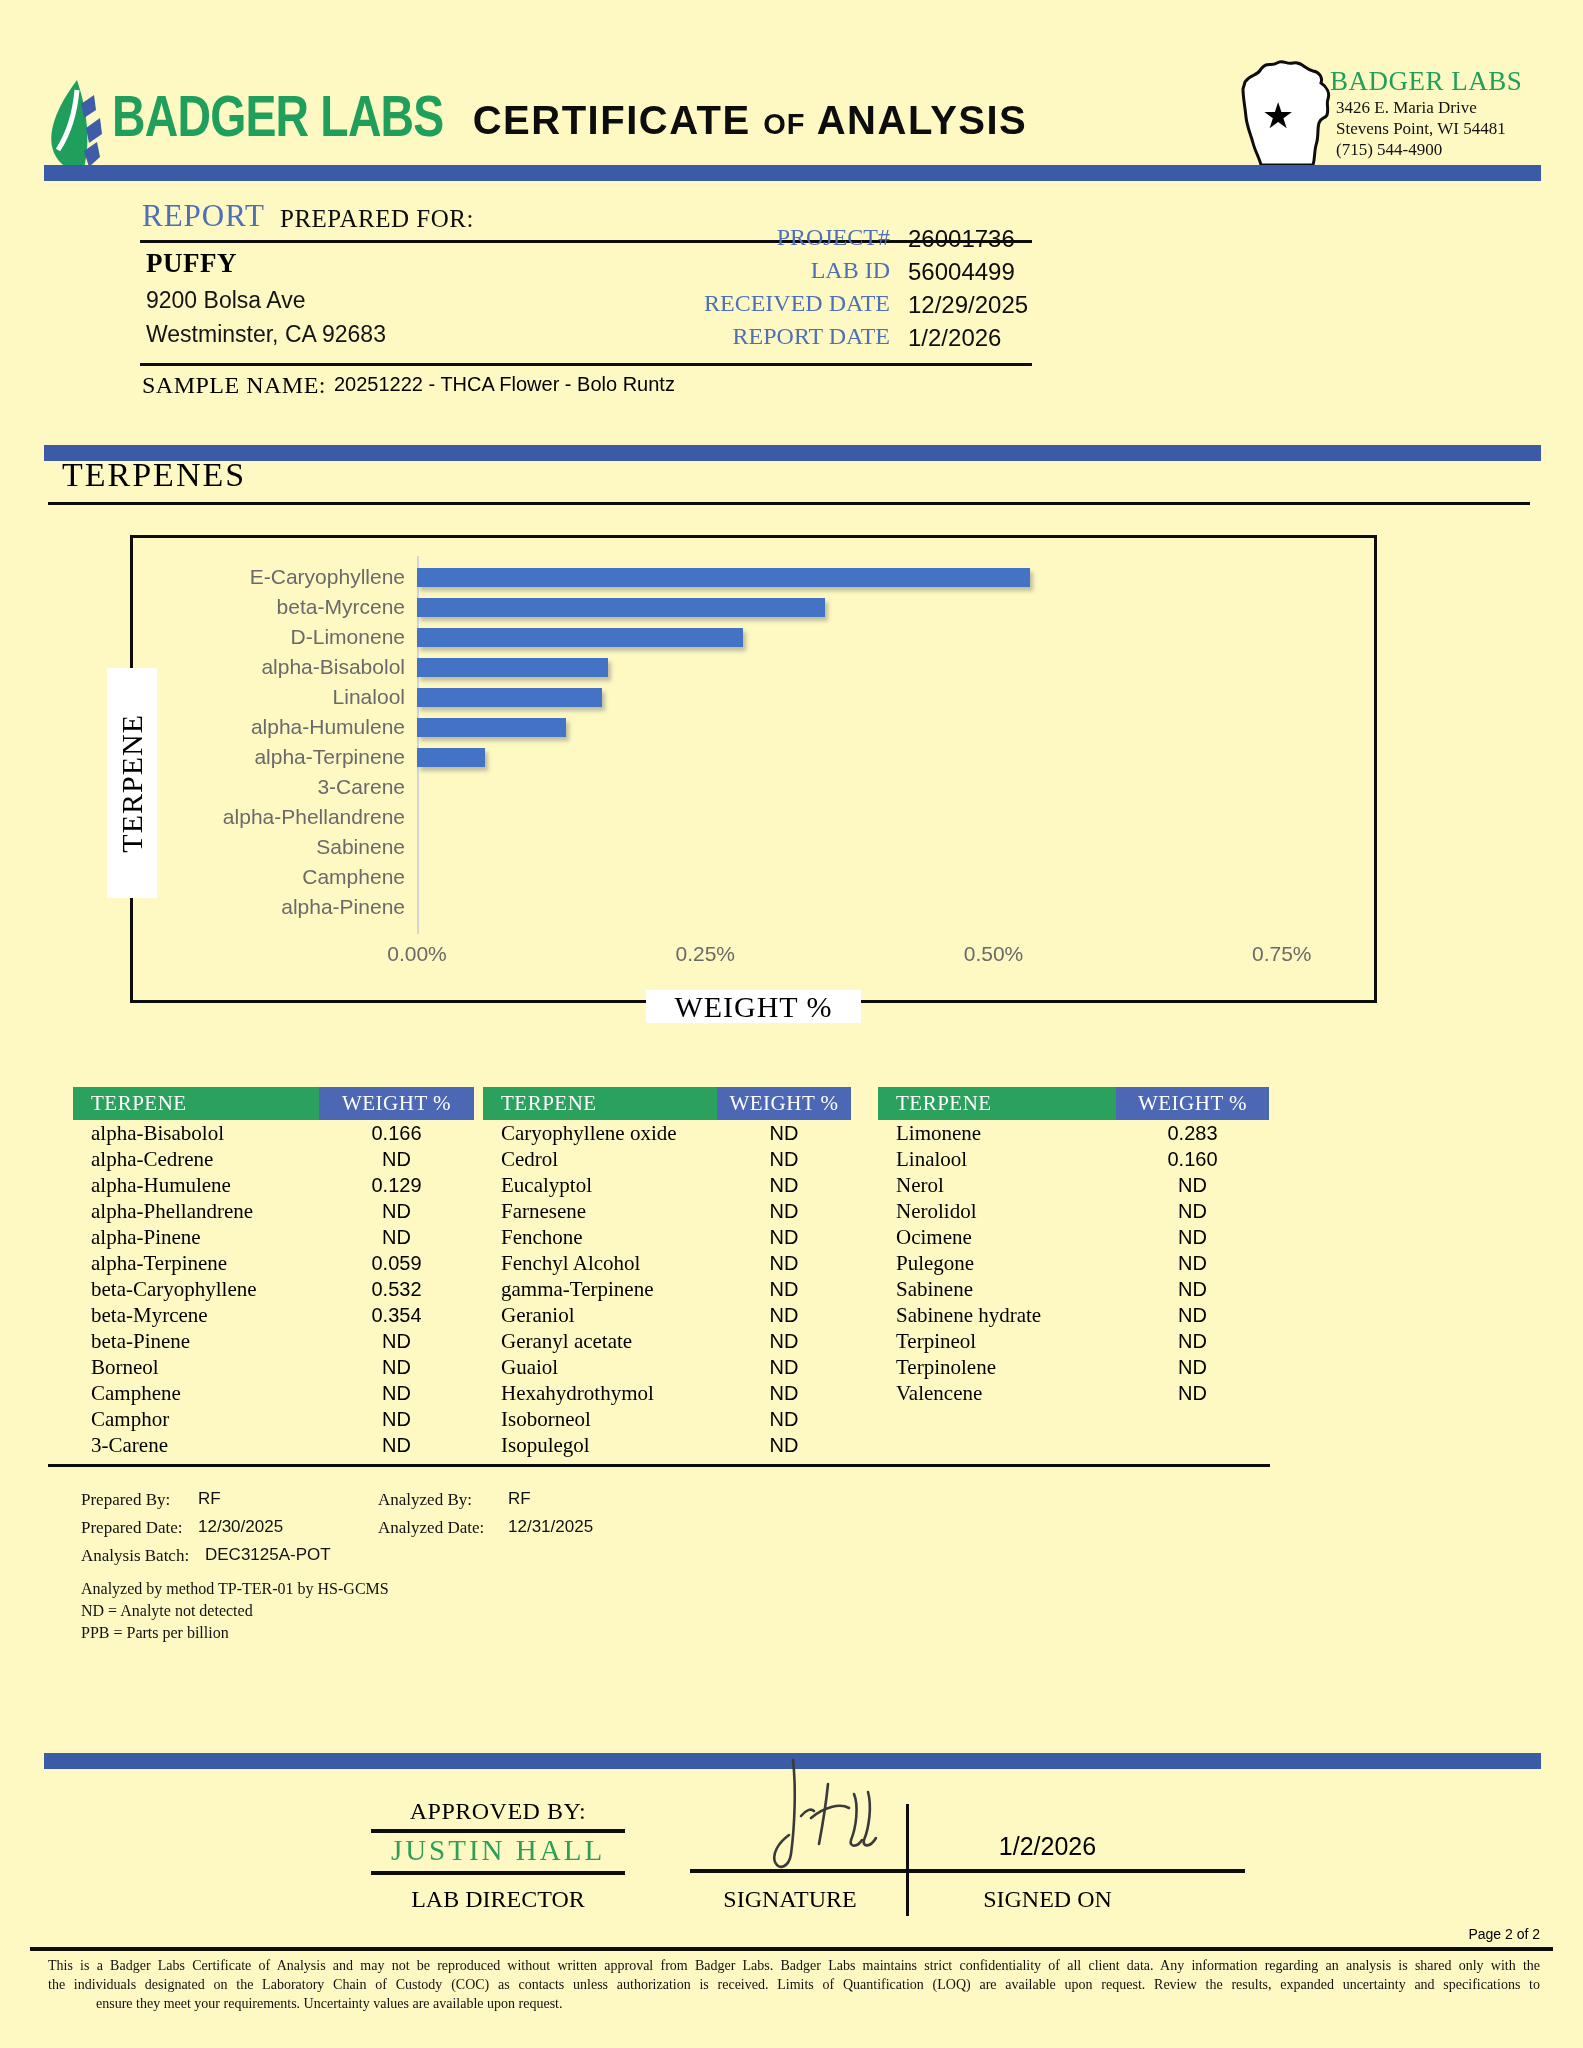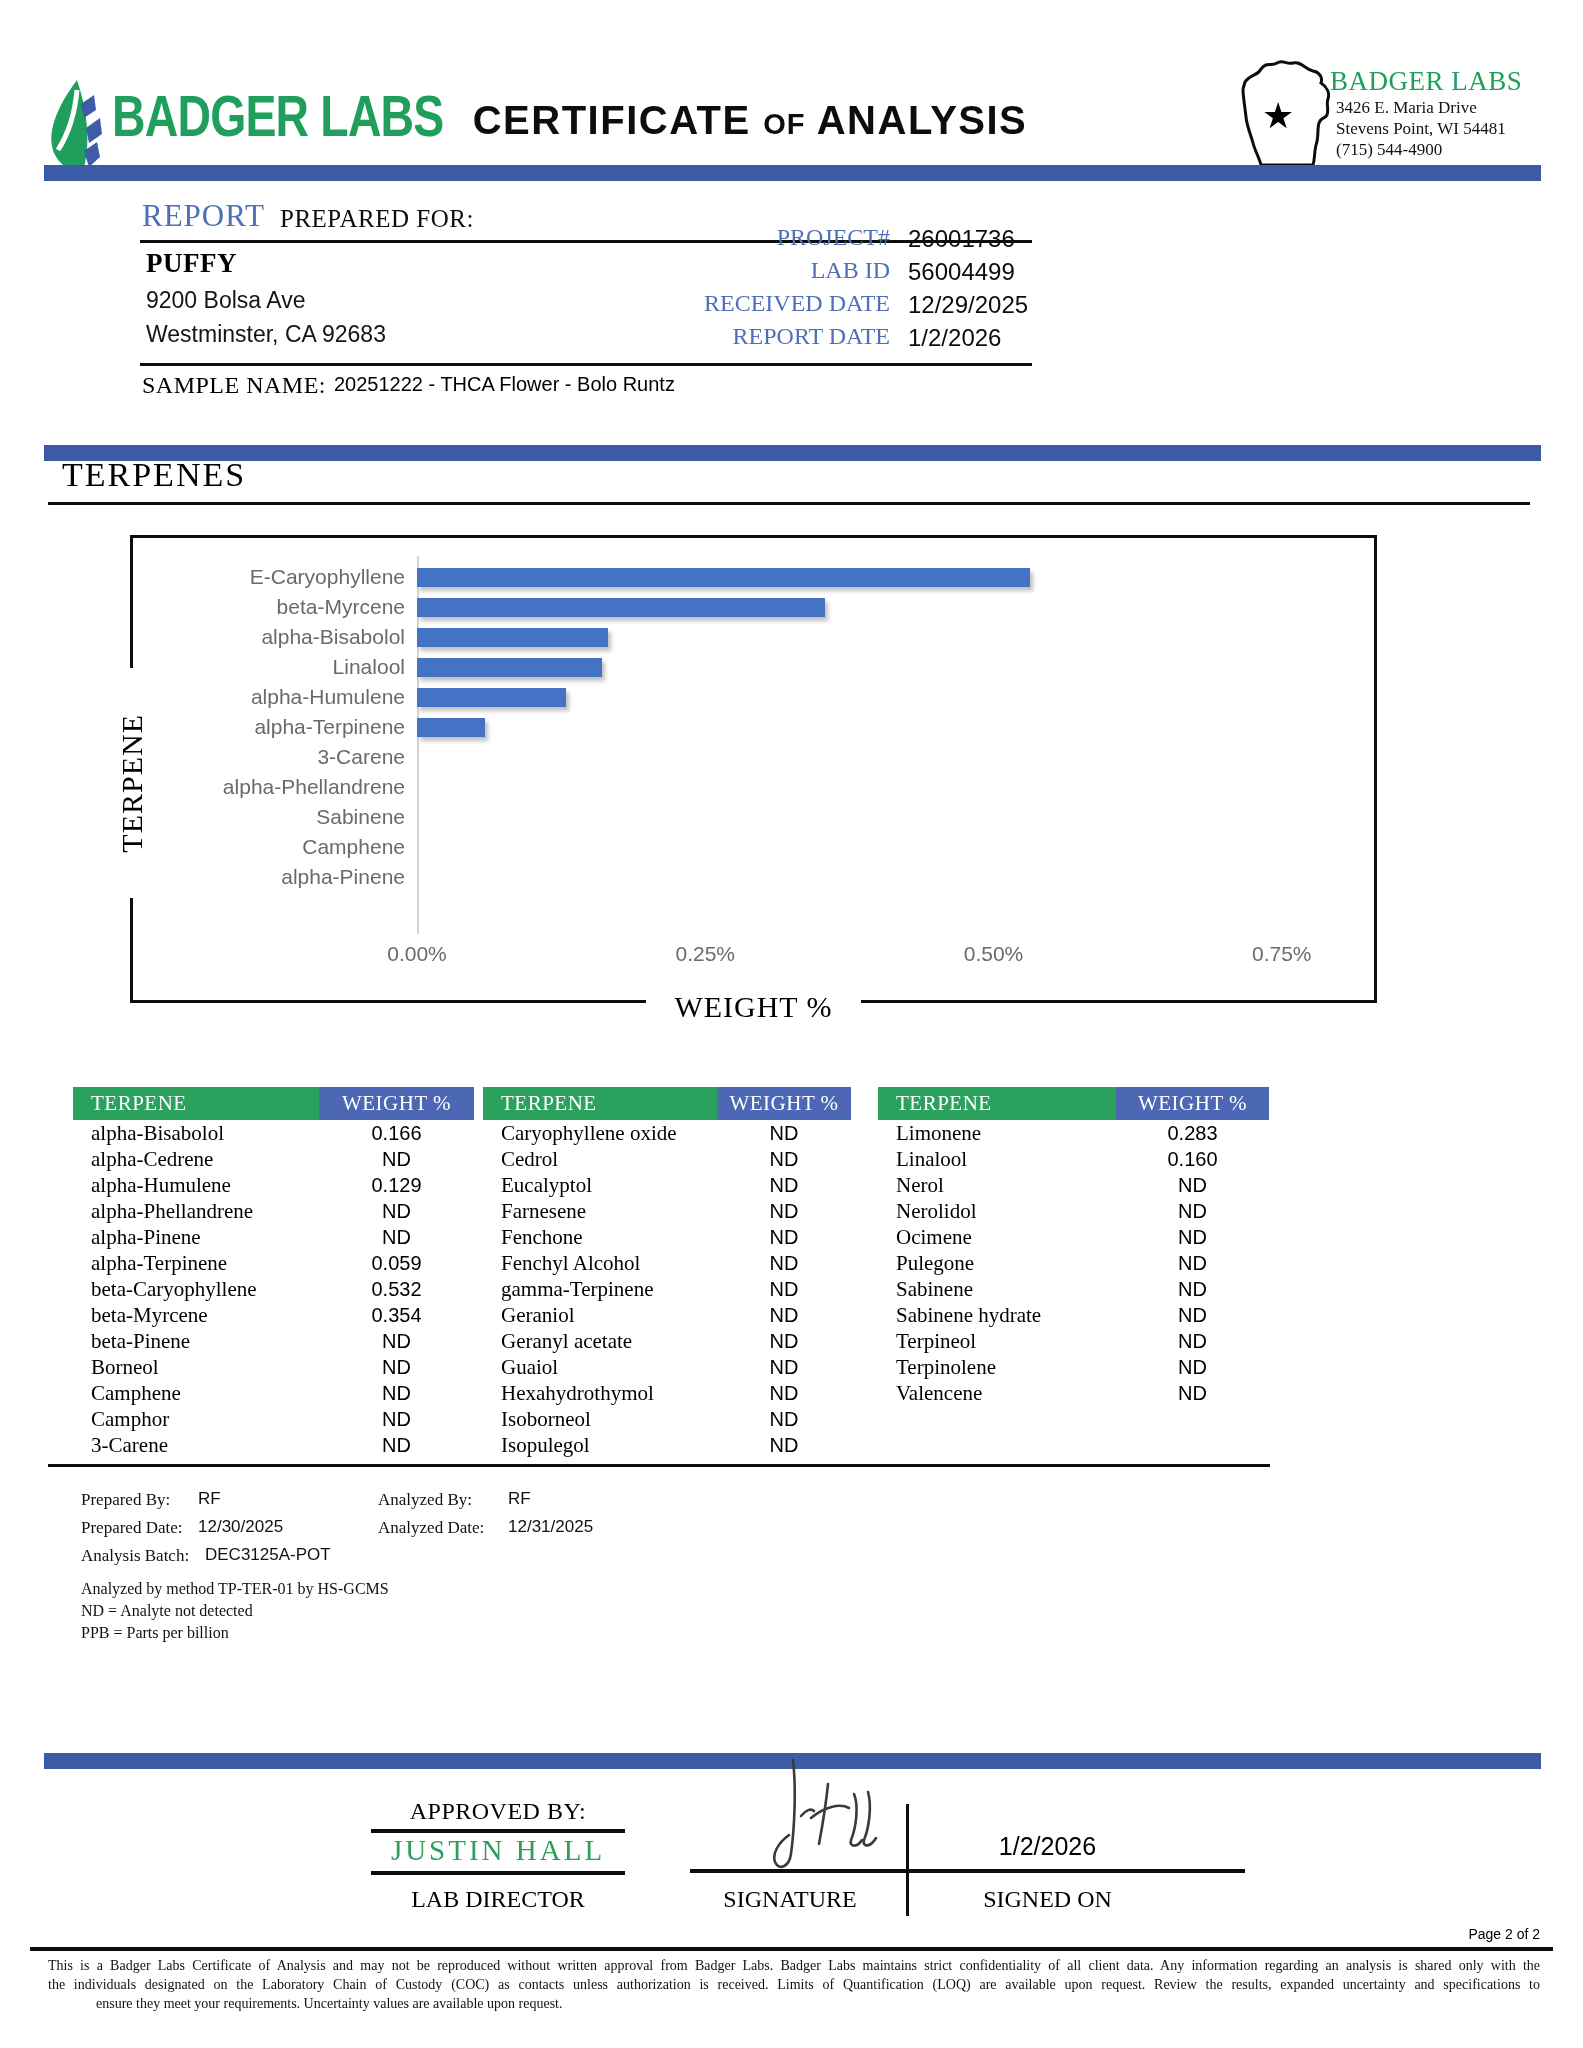--- a/index.html
+++ b/index.html
@@ -1,16 +1,16 @@
 <!DOCTYPE html>
 <html><head>
 <meta charset="utf-8">
 <style>
   html,body{margin:0;padding:0;background:#e8e8e8;}
-  #page{position:relative;width:1583px;height:2048px;background:#ffffff;margin:0 auto;
+  #page{position:relative;width:1583px;height:2048px;background:#fef9c3;margin:0 auto;
         font-family:"Liberation Serif",serif;color:#000;overflow:hidden;}
   .abs{position:absolute;}
 
   
   #brand-wordmark{left:112px;top:82px;font-family:"Liberation Sans",sans-serif;
      font-weight:700;font-size:58px;color:#1F9F5B;letter-spacing:-1px;
      transform:scaleX(.80);transform-origin:left center;white-space:nowrap;}
   #page-title{left:370px;top:98px;width:760px;text-align:center;
      font-family:"Liberation Sans",sans-serif;font-weight:700;font-size:40px;
      letter-spacing:1.5px;color:#0d0d0d;white-space:nowrap;}
@@ -169,20 +169,26 @@
             <div class="cbar" style="width: 64.1%; background: rgb(68, 114, 196);"></div>
           </div>
         </div>
         <div class="crow">
           <div class="clabel">beta-Myrcene</div>
           <div class="cbarzone">
             <div class="cbar" style="width: 42.65%; background: rgb(68, 114, 196);"></div>
           </div>
         </div>
         <div class="crow">
+          <div class="clabel">D-Limonene</div>
+          <div class="cbarzone">
+            <div class="cbar" style="width: 34.1%; background: rgb(68, 114, 196);"></div>
+          </div>
+        </div>
+        <div class="crow">
           <div class="clabel">alpha-Bisabolol</div>
           <div class="cbarzone">
             <div class="cbar" style="width: 20%; background: rgb(68, 114, 196);"></div>
           </div>
         </div>
         <div class="crow">
           <div class="clabel">Linalool</div>
           <div class="cbarzone">
             <div class="cbar" style="width: 19.28%; background: rgb(68, 114, 196);"></div>
           </div>

